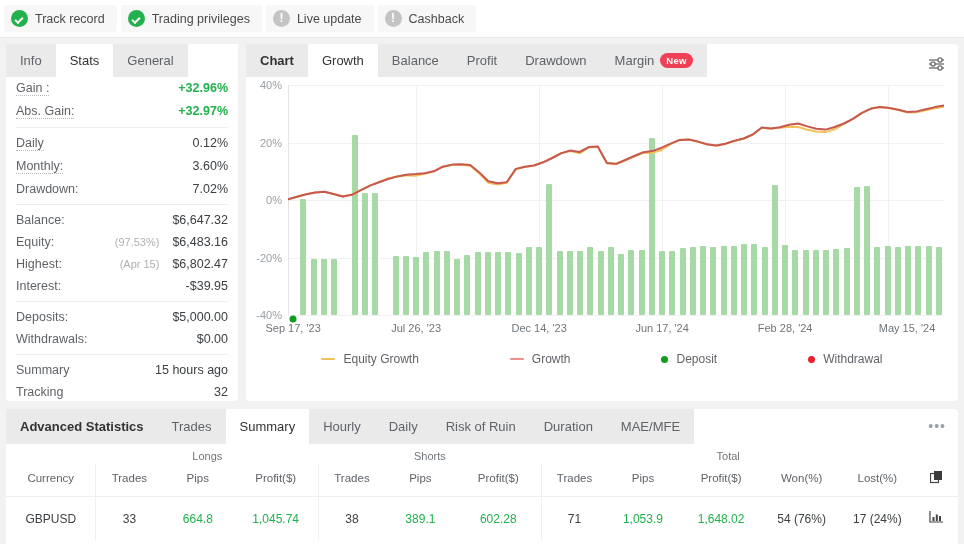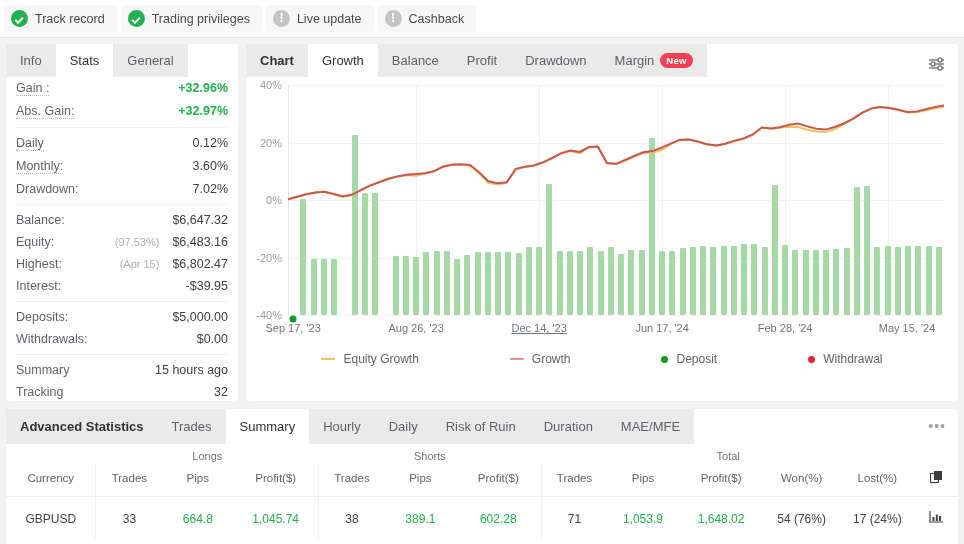--- a/index.html
+++ b/index.html
@@ -298,22 +298,22 @@
             <div class="bar" style="left: 637.625px; height: 68.7125px; background: rgb(167, 217, 167);"></div>
             <div class="bar" style="left: 647.875px; height: 68.425px; background: rgb(167, 217, 167);"></div>
             <svg width="656" height="230" style="position: absolute; left: 0px; top: 0px;">
               <path d="M 0.0 114.4 L 9.1 111.8 L 18.2 109.3 L 27.3 107.5 L 36.4 106.7 L 45.6 109.0 L 54.7 111.5 L 63.8 109.8 L 72.9 105.2 L 82.0 100.6 L 91.1 96.9 L 100.2 93.4 L 109.3 91.4 L 118.4 90.3 L 127.6 90.8 L 136.7 88.8 L 145.8 86.3 L 154.9 81.7 L 164.0 79.9 L 173.1 79.9 L 182.2 80.8 L 191.3 88.6 L 200.4 97.8 L 209.6 99.5 L 218.7 97.8 L 227.8 84.5 L 236.9 81.9 L 246.0 80.5 L 255.1 77.3 L 264.2 73.0 L 273.3 68.4 L 282.4 66.1 L 291.6 68.4 L 300.7 62.4 L 309.8 61.8 L 318.9 78.2 L 328.0 79.3 L 337.1 75.6 L 346.2 71.6 L 355.3 67.9 L 364.4 67.9 L 373.6 65.0 L 382.7 59.2 L 391.8 54.9 L 400.9 54.6 L 410.0 56.9 L 419.1 59.5 L 428.2 60.7 L 437.3 58.9 L 446.4 56.1 L 455.6 53.8 L 464.7 49.7 L 473.8 42.8 L 482.9 43.7 L 492.0 42.8 L 501.1 41.7 L 510.2 42.0 L 519.3 44.8 L 528.4 46.6 L 537.6 47.1 L 546.7 44.3 L 555.8 38.8 L 564.9 33.9 L 574.0 27.9 L 583.1 23.6 L 592.2 22.1 L 601.3 23.0 L 610.4 25.0 L 619.6 27.6 L 628.7 27.3 L 637.8 25.3 L 646.9 23.3 L 656.0 21.8" fill="none" stroke="#f1c15a" stroke-width="2" stroke-linejoin="round" stroke-linecap="round"></path>
               <path d="M 0.0 114.4 L 9.1 111.8 L 18.2 109.3 L 27.3 107.5 L 36.4 106.7 L 45.6 109.0 L 54.7 111.5 L 63.8 109.8 L 72.9 105.2 L 82.0 100.6 L 91.1 97.2 L 100.2 94.0 L 109.3 91.4 L 118.4 89.7 L 127.6 89.1 L 136.7 88.3 L 145.8 86.3 L 154.9 81.7 L 164.0 79.6 L 173.1 79.3 L 182.2 79.9 L 191.3 87.4 L 200.4 96.3 L 209.6 98.3 L 218.7 97.2 L 227.8 83.9 L 236.9 81.7 L 246.0 80.5 L 255.1 77.3 L 264.2 73.0 L 273.3 68.1 L 282.4 65.5 L 291.6 67.0 L 300.7 62.1 L 309.8 61.5 L 318.9 77.9 L 328.0 78.8 L 337.1 75.0 L 346.2 71.0 L 355.3 67.3 L 364.4 66.1 L 373.6 62.7 L 382.7 58.7 L 391.8 54.9 L 400.9 54.6 L 410.0 56.6 L 419.1 59.2 L 428.2 60.4 L 437.3 58.7 L 446.4 55.8 L 455.6 53.5 L 464.7 49.5 L 473.8 42.5 L 482.9 43.4 L 492.0 42.3 L 501.1 39.7 L 510.2 38.5 L 519.3 41.4 L 528.4 43.7 L 537.6 44.6 L 546.7 42.0 L 555.8 38.5 L 564.9 33.9 L 574.0 27.9 L 583.1 23.6 L 592.2 22.1 L 601.3 23.0 L 610.4 24.7 L 619.6 27.0 L 628.7 26.4 L 637.8 24.2 L 646.9 22.1 L 656.0 20.4" fill="none" stroke="#c7584f" stroke-width="2" stroke-linejoin="round" stroke-linecap="round"></path>
             </svg>
             <div class="dpt" style="left: 5.125px; top: 226.5px; background: rgb(15, 157, 31);"></div>
           </div>
         <div class="xlabs" id="xaxis">
             <div class="xlab" style="left: 5.125px;">Sep 17, '23</div>
-            <div class="xlab" style="left: 128.125px;">Aug 26, '23</div>
-            <div class="xlab" style="left: 251.125px; text-decoration: underline;">Dec 14, '23</div>
+            <div class="xlab" style="left: 128.125px;">Jul 26, '23</div>
+            <div class="xlab" style="left: 251.125px;">Dec 14, '23</div>
             <div class="xlab" style="left: 374.125px;">Jun 17, '24</div>
             <div class="xlab" style="left: 497.125px;">Feb 28, '24</div>
             <div class="xlab" style="left: 619px;">May 15, '24</div>
           </div>
       </div>
 
       <div class="legend">
         <div class="lg">
           <span class="lgline" style="background:#f1c15a"></span>
           <span>Equity Growth</span>

